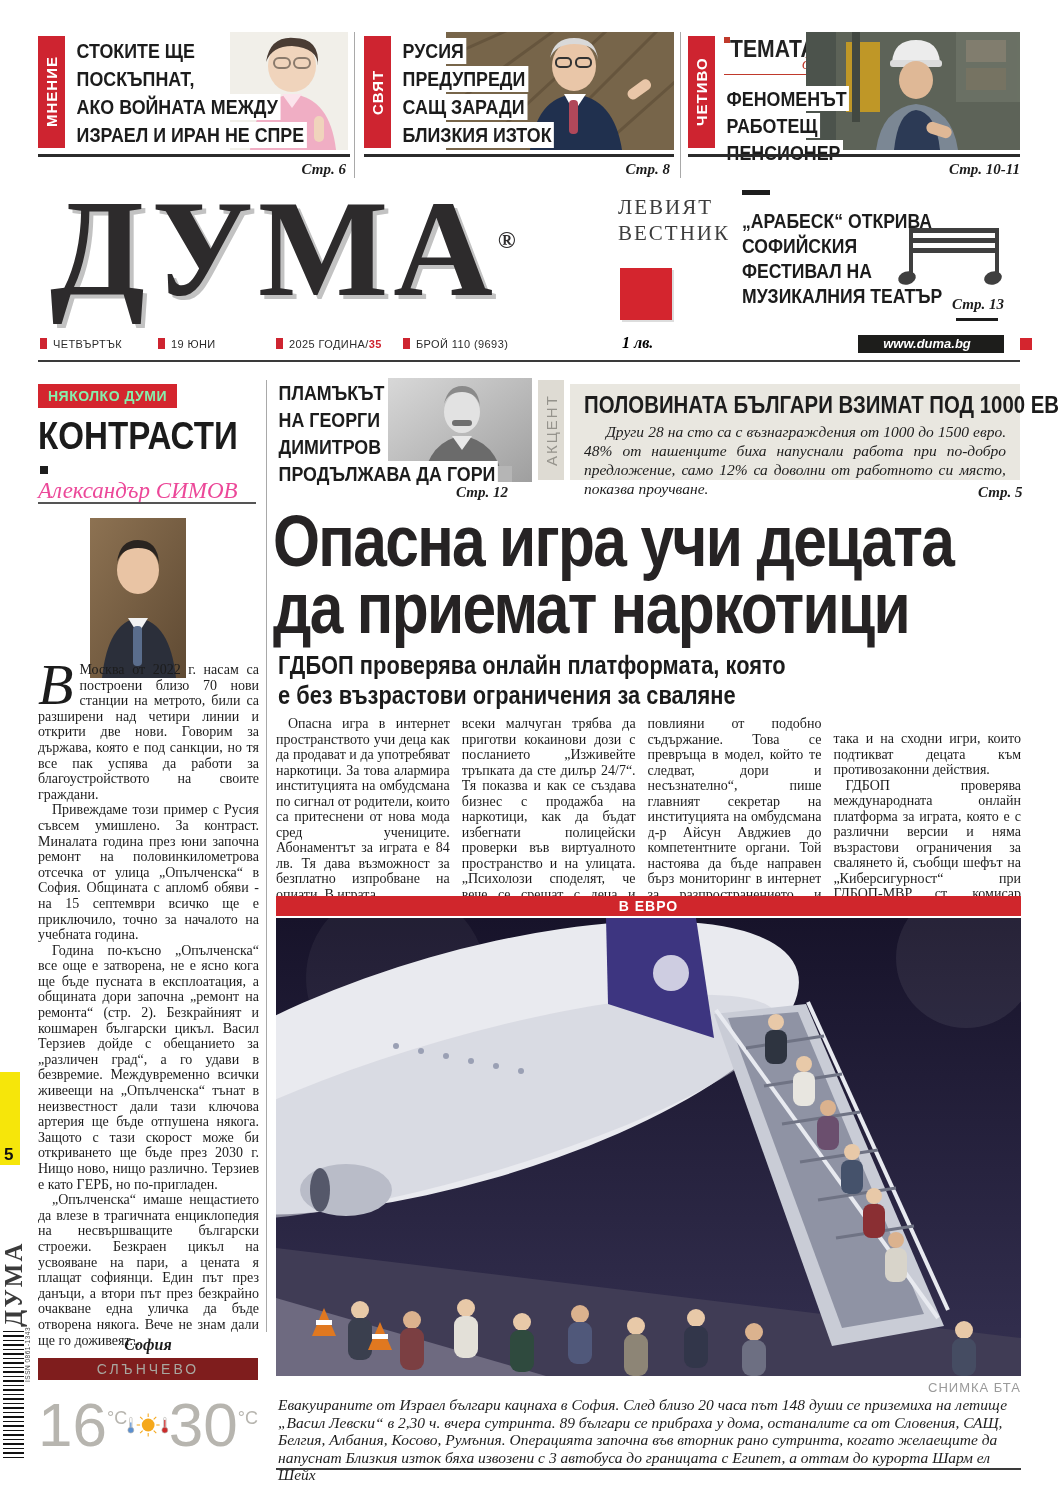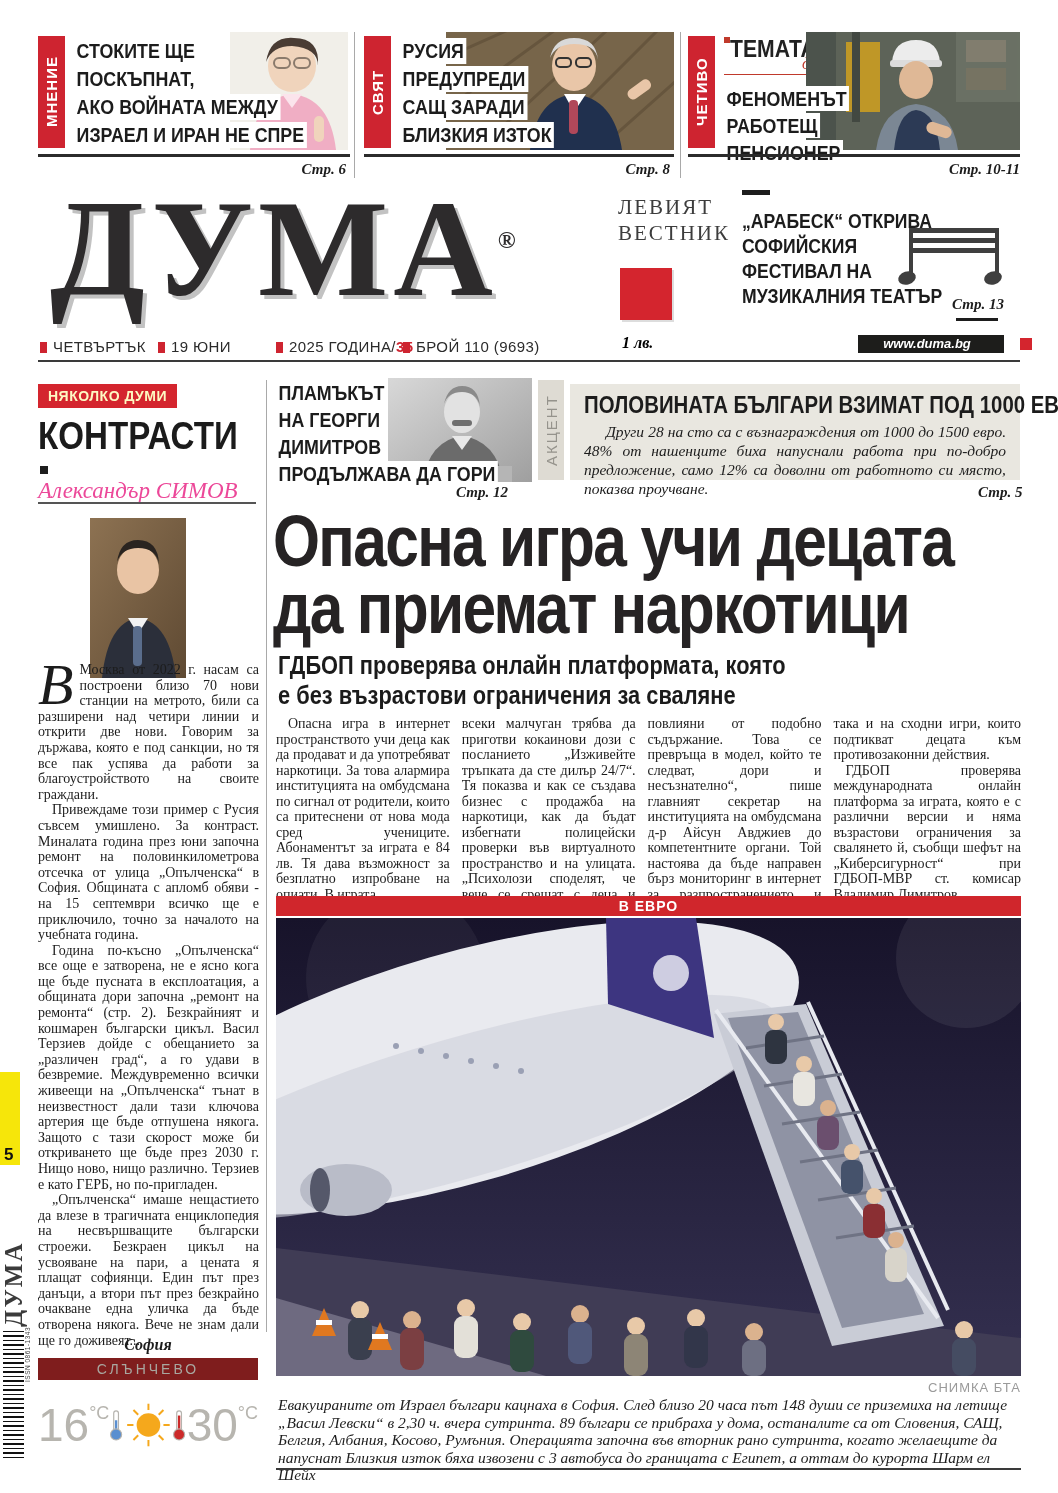--- a/index.html
+++ b/index.html
@@ -29,27 +29,27 @@
           color:#2d2b2c; letter-spacing:5px; text-shadow:4px 4px 0 #c2c2c2; }
   .reg { font-family:"Liberation Serif", serif; font-size:24px; color:#2d2b2c; text-shadow:none; }
   .tagline { font-family:"Liberation Serif", serif; font-size:21px; letter-spacing:2px;
              color:#3d3d3d; line-height:26px; }
   .redsq { background:#d4252e; }
 
   .promo-line span { display:inline-block; font-weight:bold; font-size:20px; color:#1c1c1c;
                      transform:scaleX(.88); transform-origin:0 50%; white-space:nowrap; line-height:25px; }
 
   
-  .dl-item { position:absolute; top:338px; font-size:15px; color:#2b2b2b; letter-spacing:.4px; }
+  .dl-item { position:absolute; top:338px; font-size:11px; color:#2b2b2b; letter-spacing:.4px; }
   .dl-item .bullet { display:inline-block; width:7px; height:11px; background:#ce2430;
                      margin-right:6px; vertical-align:-1px; }
   .dl-red { color:#ce2430; font-weight:bold; }
 
   
-  .kicker { background:#d4252e; color:#fef9c3; font-weight:bold; font-size:14px; letter-spacing:.5px;
+  .kicker { background:#d4252e; color:#86efac; font-weight:bold; font-size:14px; letter-spacing:.5px;
             padding:4px 10px; display:inline-block; }
   .op-title { font-weight:bold; font-size:39px; color:#1b1b1b; transform:scaleX(.85);
               transform-origin:0 50%; display:inline-block; white-space:nowrap; }
   .op-author { font-family:"Liberation Serif", serif; font-style:italic; font-size:23px; color:#ec4899; }
   .op-body { font-family:"Liberation Serif", serif; font-size:14px; line-height:15.6px;
              text-align:justify; color:#1c1c1c; }
   .op-body p { margin:0; text-indent:14px; }
   .op-body p.first { text-indent:0; }
   .dropcap { float:left; font-family:"Liberation Serif", serif; font-style:italic; font-size:58px;
              line-height:46px; padding-right:6px; color:#1c1c1c; }
@@ -81,21 +81,21 @@
   .credit { font-size:13px; color:#9a9a9a; letter-spacing:1px; }
   .caption { font-family:"Liberation Serif", serif; font-style:italic; font-size:15.5px;
              line-height:17.5px; color:#1d1d1d; }
 
   
   .w-city { font-family:"Liberation Serif", serif; font-style:italic; font-weight:bold; font-size:16px;
             color:#1c1c1c; text-align:center; }
   .w-cond { background:#7f1d1d; color:#a9a7a0; font-size:14px; letter-spacing:3px;
             text-align:center; padding:3px 0; }
   .w-row { display:flex; align-items:center; justify-content:space-between; }
-  .wnum { font-size:46px; color:#b7b5af; line-height:1; }
+  .wnum { font-size:62px; color:#b7b5af; line-height:1; }
   .wdeg { font-size:18px; color:#b7b5af; vertical-align:22px; }
 
   
   .ystrip { position:absolute; left:0; top:1072px; width:20px; height:93px; background:#f6e60a; }
   .ystrip span { position:absolute; bottom:0; left:4px; font-weight:bold; font-size:17px; color:#111; }
   .vduma { position:absolute; left:0; top:1192px; width:28px; height:135px; writing-mode:vertical-rl;
            transform:rotate(180deg); font-family:"Liberation Serif", serif; font-weight:bold;
            font-size:25px; letter-spacing:2px; color:#3b3b3b; display:flex; align-items:center; }
   .barcode { position:absolute; left:3px; top:1328px; width:21px; height:130px; background:
              repeating-linear-gradient(0deg, #111 0 1.5px, #fff 1.5px 4.5px); }
@@ -333,21 +333,21 @@
   <div class="lead-cols" style="left:276px; top:716px; width:745px;">
     <div class="lead-col">
         <p>Опасна игра в интернет пространството учи деца как да продават и да употребяват наркотици. За това алармира институцията на омбудсмана по сигнал от родители, които са притеснени от нова мода сред учениците. Абонаментът за играта е 84 лв. Тя дава възможност за безплатно изпробване на опиати. В играта</p>
       </div>
     <div class="lead-col">
         <p style="text-indent:0;">всеки малчуган трябва да приготви кокаинови дози с посланието „Изживейте тръпката да сте дилър 24/7“. Тя показва и как се създава бизнес с продажба на наркотици, как да бъдат избегнати полицейски проверки във виртуалното пространство и на улицата. „Психолози споделят, че вече се срещат с деца и ученици,</p>
       </div>
     <div class="lead-col">
         <p style="text-indent:0;">повлияни от подобно съдържание. Това се превръща в модел, който те следват, дори и несъзнателно“, пише главният секретар на институцията на омбудсмана д-р Айсун Авджиев до компетентните органи. Той настоява да бъде направен бърз мониторинг в интернет за разпространението и търсенето както на тази,</p>
       </div>
-    <div class="lead-col" style="width:190px;">
+    <div class="lead-col" style="width:190px;margin-top:15px;">
       <p style="text-indent:0;">така и на сходни игри, които подтикват децата към противозаконни действия.</p>
       <p>ГДБОП проверява международната онлайн платформа за играта, която е с различни версии и няма възрастови ограничения за свалянето й, съобщи шефът на „Киберсигурност“ при ГДБОП-МВР ст. комисар Владимир Димитров.</p>
     </div>
   </div>
 
   <div class="kadar-bar" style="left:276px; top:896px; width:745px; height:20px;">
     <span>В ЕВРО</span>
   </div>
 
   <svg class="abs" style="left:276px; top:918px;" width="745" height="458" viewBox="0 0 745 458">

